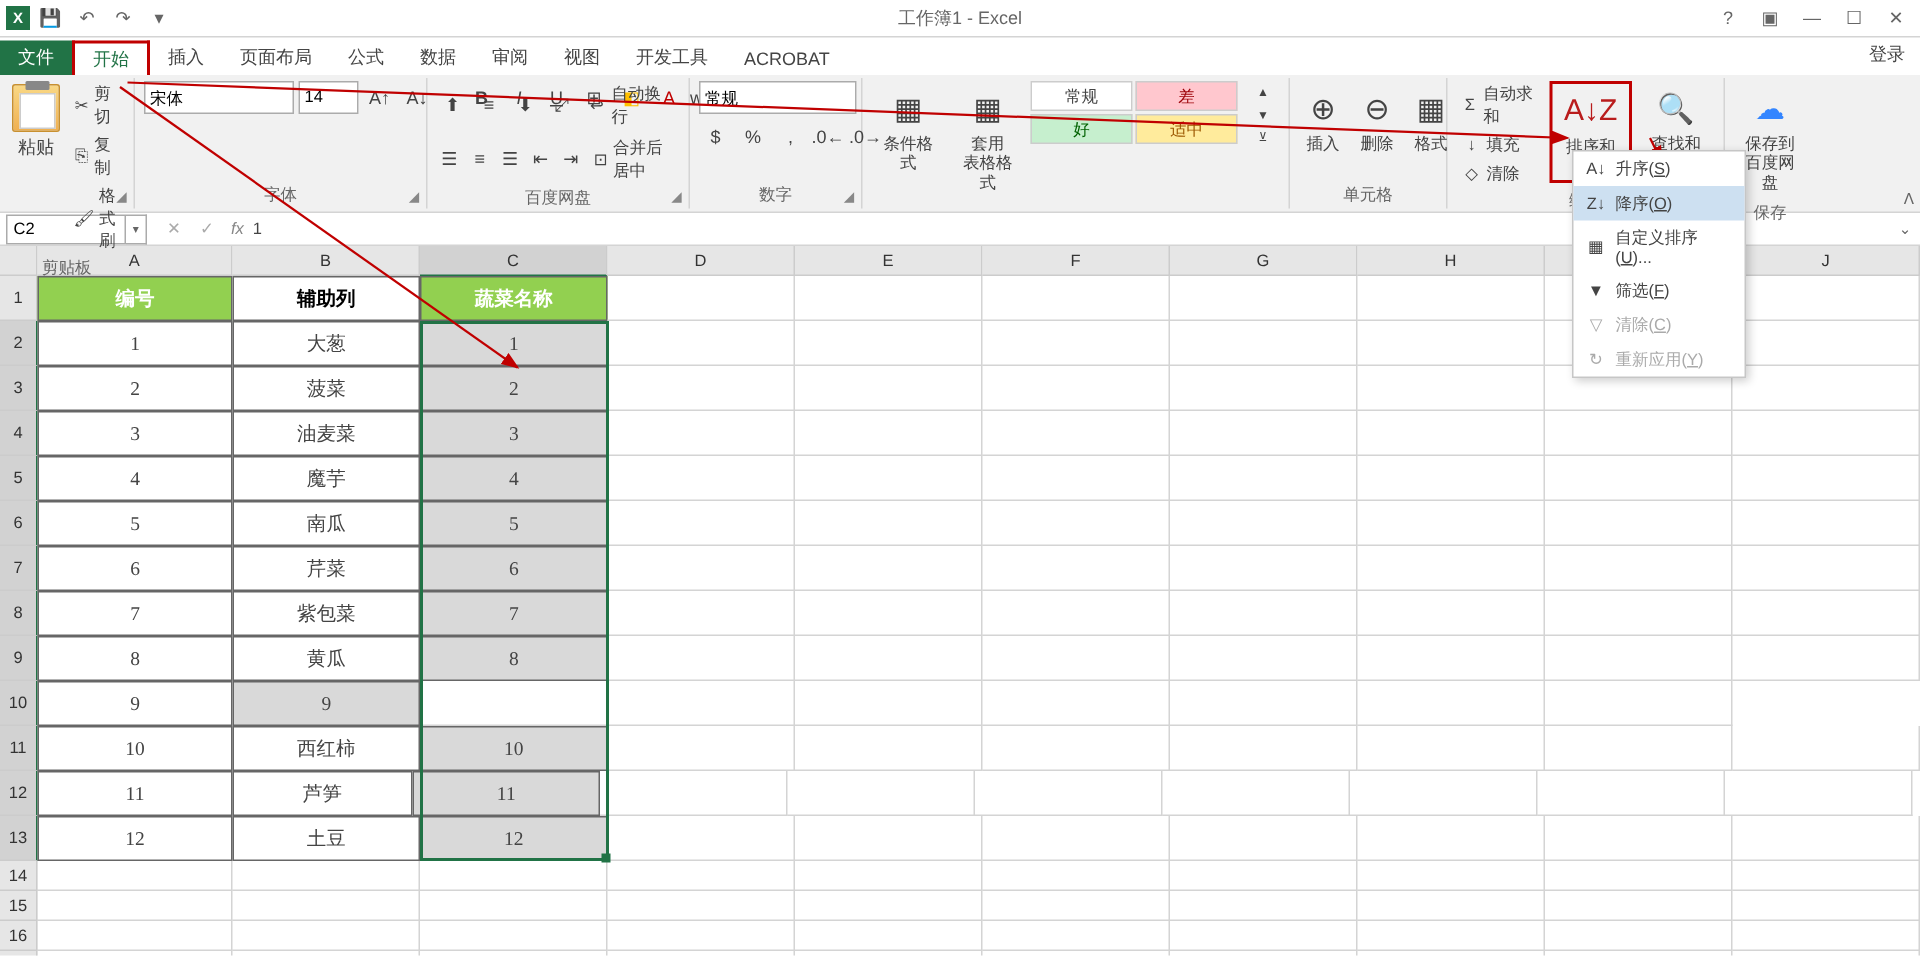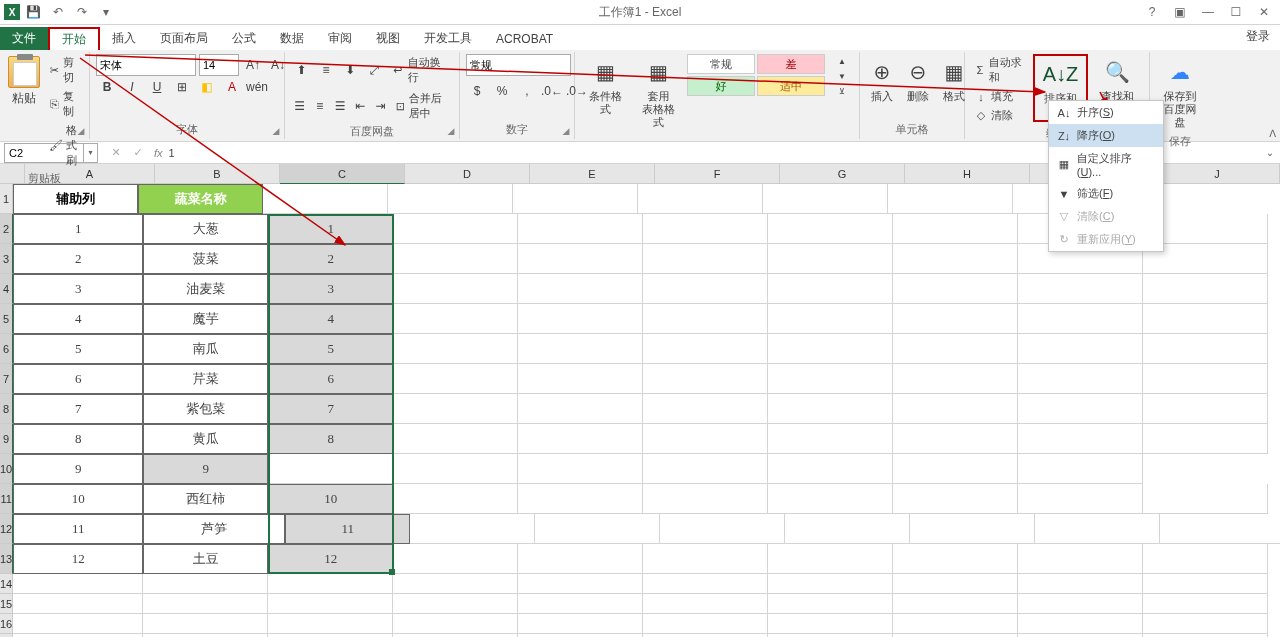--- a/index.html
+++ b/index.html
@@ -158,21 +158,21 @@
             <span class="small-icon">🖌</span>
             <span>格式刷</span>
           </div>
       </div>
     </div>
     <div class="group-label">剪贴板</div>
     <div class="grp-launcher">◢</div>
   </div>
 
   <div class="ribbon-group" style="width:195px">
-    <div class="group-content" style="flex-direction:column;gap:0">
+    <div class="group-content" style="flex-direction:row;gap:21px">
       <div class="font-row">
         <input class="font-select" value="宋体" style="">
         <input class="size-select" value="14" style="">
         <div class="icon-btn">A↑</div>
         <div class="icon-btn">A↓</div>
       </div>
       <div class="font-row">
         <div class="icon-btn">
             <b>B</b>
           </div>
@@ -292,21 +292,21 @@
         <div class="small-btn">
             <span class="small-icon">↓</span>
             <span>填充</span>
           </div>
         <div class="small-btn">
             <span class="small-icon">◇</span>
             <span>清除</span>
           </div>
       </div>
       <div class="big-btn sort-filter-btn">
-        <div class="big-icon" style="color:#14532d">A↓Z</div>
+        <div class="big-icon" style="color:#b91c1c">A↓Z</div>
         <div class="big-label">排序和筛选</div>
       </div>
       <div class="big-btn">
         <div class="big-icon">🔍</div>
         <div class="big-label">查找和选择</div>
       </div>
     </div>
     <div class="group-label">编辑</div>
   </div>
 
@@ -393,20 +393,21 @@
       <div class="row-h sel">11</div>
       <div class="row-h sel">12</div>
       <div class="row-h sel">13</div>
       <div class="row-h short">14</div>
       <div class="row-h short">15</div>
       <div class="row-h short">16</div>
       <div class="row-h short">17</div>
     </div>
   <div class="cells" id="cells">
     <div class="cell-row">
+        <div class="cell header-cell" style="width: 130px;">编号</div>
         <div class="cell header-cell" style="width: 125px; background: rgb(255, 255, 255); color: rgb(0, 0, 0);">辅助列</div>
         <div class="cell header-cell" style="width: 125px;">蔬菜名称</div>
         <div class="cell" style="width: 125px;"></div>
         <div class="cell" style="width: 125px;"></div>
         <div class="cell" style="width: 125px;"></div>
         <div class="cell" style="width: 125px;"></div>
         <div class="cell" style="width: 125px;"></div>
         <div class="cell" style="width: 125px;"></div>
         <div class="cell" style="width: 125px;"></div>
       </div>
@@ -524,21 +525,21 @@
         <div class="cell" style="width: 125px;"></div>
         <div class="cell" style="width: 125px;"></div>
         <div class="cell" style="width: 125px;"></div>
         <div class="cell" style="width: 125px;"></div>
         <div class="cell" style="width: 125px;"></div>
         <div class="cell" style="width: 125px;"></div>
         <div class="cell" style="width: 125px;"></div>
       </div>
       <div class="cell-row">
         <div class="cell data-cell" style="width: 130px;">11</div>
-        <div class="cell data-cell" style="width: 142px;">芦笋</div>
+        <div class="cell data-cell" style="width: 120px;">芦笋</div>
         <div class="cell data-cell aux-cell" style="width: 125px;">11</div>
         <div class="cell" style="width: 125px;"></div>
         <div class="cell" style="width: 125px;"></div>
         <div class="cell" style="width: 125px;"></div>
         <div class="cell" style="width: 125px;"></div>
         <div class="cell" style="width: 125px;"></div>
         <div class="cell" style="width: 125px;"></div>
         <div class="cell" style="width: 125px;"></div>
       </div>
       <div class="cell-row">

